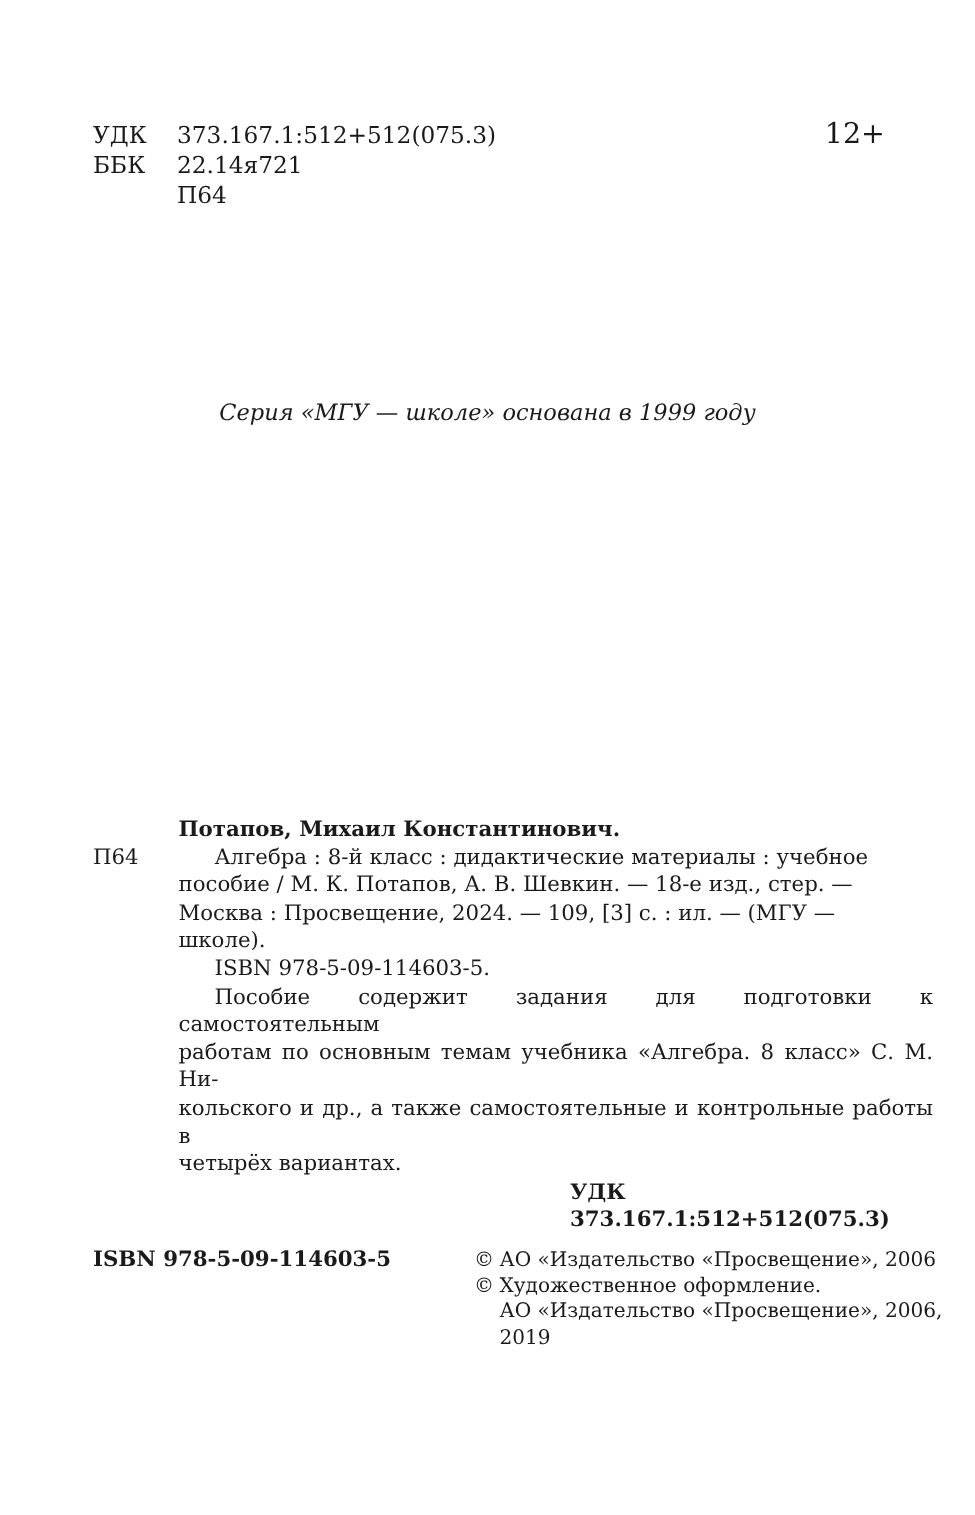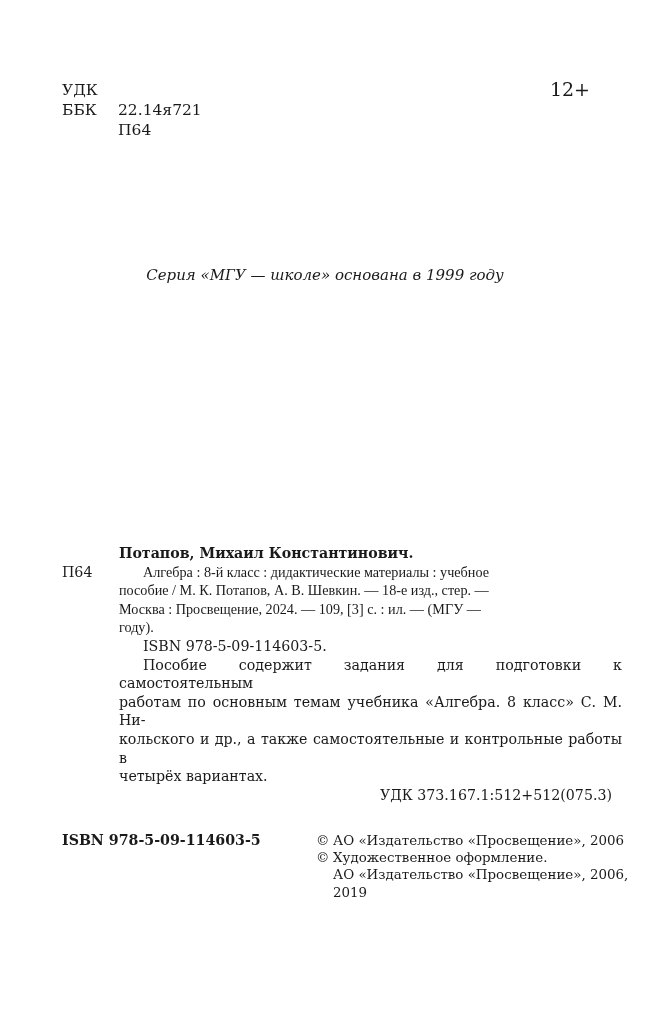--- a/index.html
+++ b/index.html
@@ -11,37 +11,38 @@
   .abs { position:absolute; }
   .top-codes { left:62px; top:80px; font-size:15.5px; line-height:20px; }
   .top-codes .row { display:flex; }
   .top-codes .lbl { width:56px; }
   .age { right:60px; top:78px; font-size:19px; }
   .series { left:0; width:650px; top:266px; text-align:center; font-style:italic; font-size:15px; }
   .biblio { left:62px; top:544px; width:560px; font-size:14.2px; line-height:18.6px; }
   .biblio .author { margin-left:57px; font-weight:bold; }
   .biblio .entry { display:flex; }
   .biblio .pcode { width:57px; flex:none; }
-  .biblio .body { flex:1; text-align:justify;font-family:Liberation Serif, serif; }
+  .biblio .body { flex:1; text-align:justify; }
   .biblio .indent { text-indent:24px; }
   .biblio .isbn { margin-left:81px; }
   .biblio .annot { margin-left:57px; text-align:justify; }
   .biblio .annot .p { text-indent:24px; }
-  .biblio .codes-right { margin-left:318px; font-weight:normal; }
+  .biblio .codes-right { margin-left:318px; font-weight:bold; }
   .bottom-isbn { left:62px; top:832px; font-weight:bold; font-size:14.2px; }
   .copyright { left:316px; top:832px; font-size:13.4px; line-height:17.2px; }
   .copyright .row { display:flex; }
   .copyright .c { width:17px; flex:none; }
 </style>
 </head>
 <body>
 
 <div class="abs top-codes">
   <div class="row">
     <span class="lbl">УДК</span>
+    <span>373.167.1:512+512(075.3)</span>
   </div>
   <div class="row">
     <span class="lbl">ББК</span>
     <span>22.14я721</span>
   </div>
   <div class="row">
     <span class="lbl"></span>
     <span>П64</span>
   </div>
 </div>
@@ -51,21 +52,21 @@
 <div class="abs series">Серия «МГУ — школе» основана в 1999 году</div>
 
 <div class="abs biblio">
   <div class="author">Потапов, Михаил Константинович.</div>
   <div class="entry">
     <span class="pcode">П64</span>
     <div class="body">
       <div class="indent">Алгебра : 8-й класс : дидактические материалы : учебное</div>
       <div>пособие / М. К. Потапов, А. В. Шевкин. — 18-е изд., стер. —</div>
       <div>Москва : Просвещение, 2024. — 109, [3] с. : ил. — (МГУ —</div>
-      <div>году).</div>
+      <div>школе).</div>
     </div>
   </div>
   <div class="isbn">ISBN 978-5-09-114603-5.</div>
   <div class="annot">
     <div class="p">Пособие содержит задания для подготовки к самостоятельным</div>
     <div>работам по основным темам учебника «Алгебра. 8 класс» С. М. Ни-</div>
     <div>кольского и др., а также самостоятельные и контрольные работы в</div>
     <div>четырёх вариантах.</div>
   </div>
   <div class="codes-right">УДК 373.167.1:512+512(075.3)</div>

